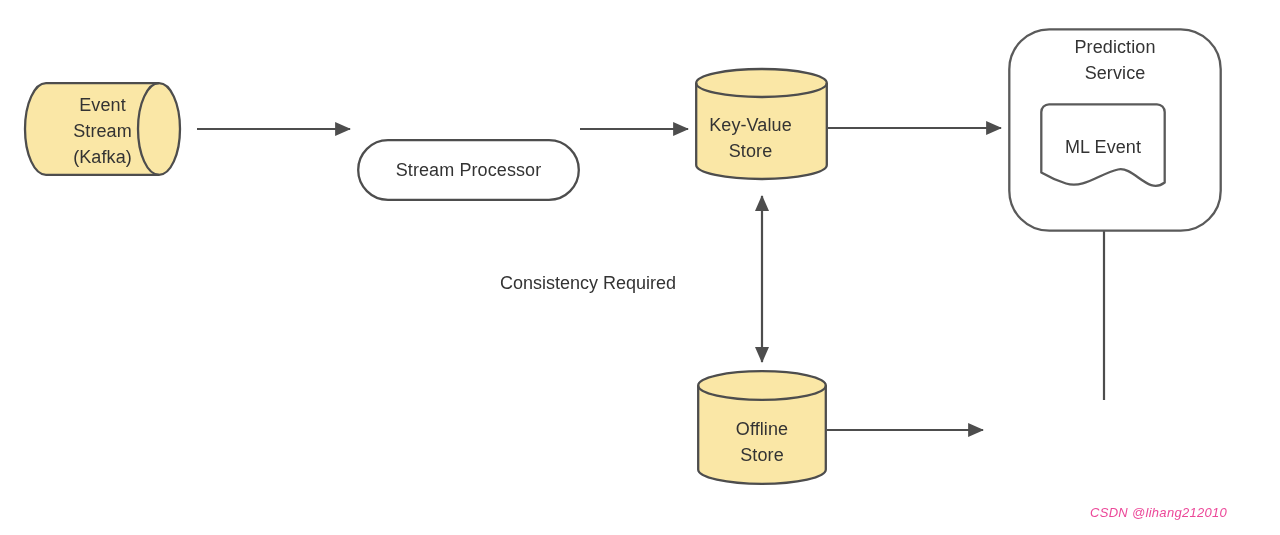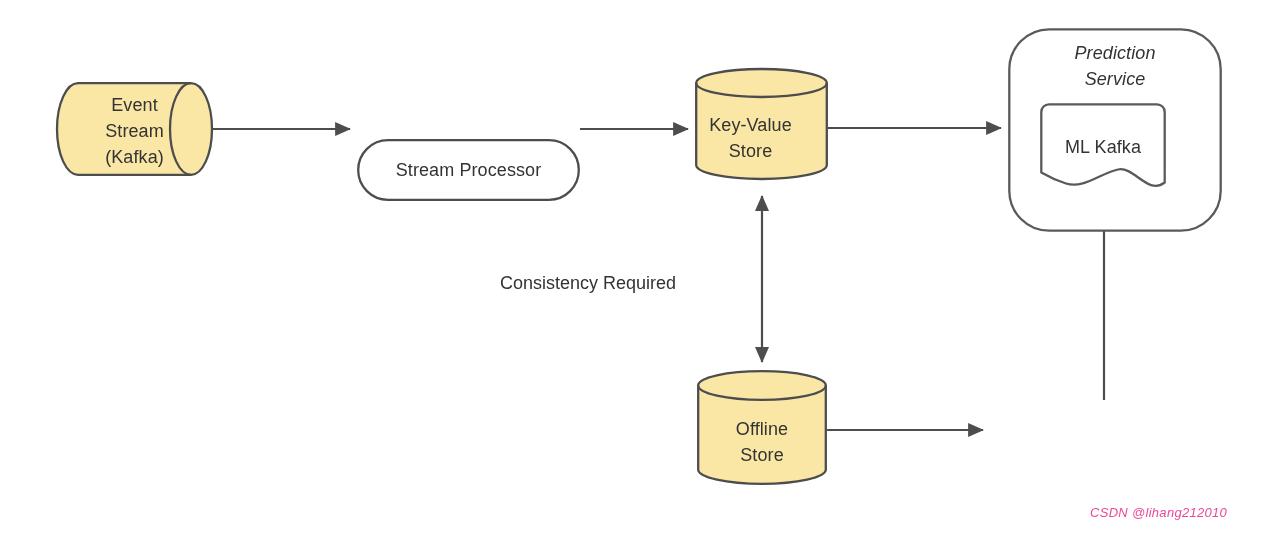--- a/index.html
+++ b/index.html
@@ -48,23 +48,22 @@
     color: #333333;
     font-size: 18px;
     line-height: 26px;
     text-align: center;
     white-space: pre-line;
     letter-spacing: 0.1px;
     pointer-events: none;
   }
   .node-label.top {
     justify-content: flex-start;
-    padding-top: 12px;
+    padding-top: 6px;
     box-sizing: border-box;
-    font-style: italic;
   }
   .edge-label {
     position: absolute;
     color: #333333;
     font-size: 18px;
     line-height: 22px;
     white-space: nowrap;
   }
   .watermark {
     position: absolute;
@@ -105,21 +104,21 @@
 
     <g>
       <line x1="827" y1="430" x2="983" y2="430" stroke="#4d4d4d" stroke-width="2.2" marker-end="url(#arrow)"></line>
     </g>
 
     <g>
       <line x1="1104" y1="400" x2="1104" y2="188" stroke="#4d4d4d" stroke-width="2.2" marker-end="url(#arrow)"></line>
     </g>
   </svg>
 
-  <div class="node" style="left:56px; top:82px; width:157px; height:98px;">
+  <div class="node" style="left:24px; top:82px; width:157px; height:98px;">
     <svg width="157" height="94" viewBox="0 0 157 94" aria-hidden="true">
       <path d="M 22 1.2 L 135 1.2 A 21 45.8 0 0 1 135 92.8 L 22 92.8 A 21 45.8 0 0 1 22 1.2 z" fill="#fae7a6" stroke="#4d4d4d" stroke-width="2.3" stroke-linejoin="round"></path>
       <path d="M 135 1.2 A 21 45.8 0 0 0 135 92.8" fill="none" stroke="#4d4d4d" stroke-width="2.3"></path>
     </svg>
     <div class="node-label" style="padding-right:30px;">Event
 Stream
 (Kafka)</div>
   </div>
 
   <div class="node" style="left:357px; top:98px; width:223px; height:62px;margin-top:41px;">
@@ -147,21 +146,21 @@
   </div>
 
   <div class="node" style="left:1040px; top:103px; width:126px; height:88px;">
     <svg width="126" height="88" viewBox="0 0 126 88" aria-hidden="true">
       <path d="M 1.3 9 A 7.7 7.7 0 0 1 9 1.3 L 117 1.3 A 7.7 7.7 0 0 1 124.7 9
                L 124.7 79.5
                C 108 92.5 94 63 78 66.5
                C 60 70.5 44 86 26 80.5
                C 16 77.4 7 72.8 1.3 69.5 z" fill="#ffffff" stroke="#5a5a5a" stroke-width="2.3" stroke-linejoin="round"></path>
     </svg>
-    <div class="node-label" style="padding-bottom:22px;">ML Kafka</div>
+    <div class="node-label" style="padding-bottom:22px;">ML Event</div>
   </div>
 
   <div class="node" style="left:697px; top:370px; width:130px; height:115px;">
     <svg width="130" height="115" viewBox="0 0 130 115" aria-hidden="true">
       <path d="M 1.2 15.5 L 1.2 99.5 A 63.8 14.3 0 0 0 128.8 99.5 L 128.8 15.5 A 63.8 14.3 0 0 0 1.2 15.5 z" fill="#fae7a6" stroke="#4d4d4d" stroke-width="2.3"></path>
       <path d="M 1.2 15.5 A 63.8 14.3 0 0 0 128.8 15.5" fill="none" stroke="#4d4d4d" stroke-width="2.3"></path>
     </svg>
     <div class="node-label" style="padding-top:14px;">Offline
 Store</div>
   </div>

